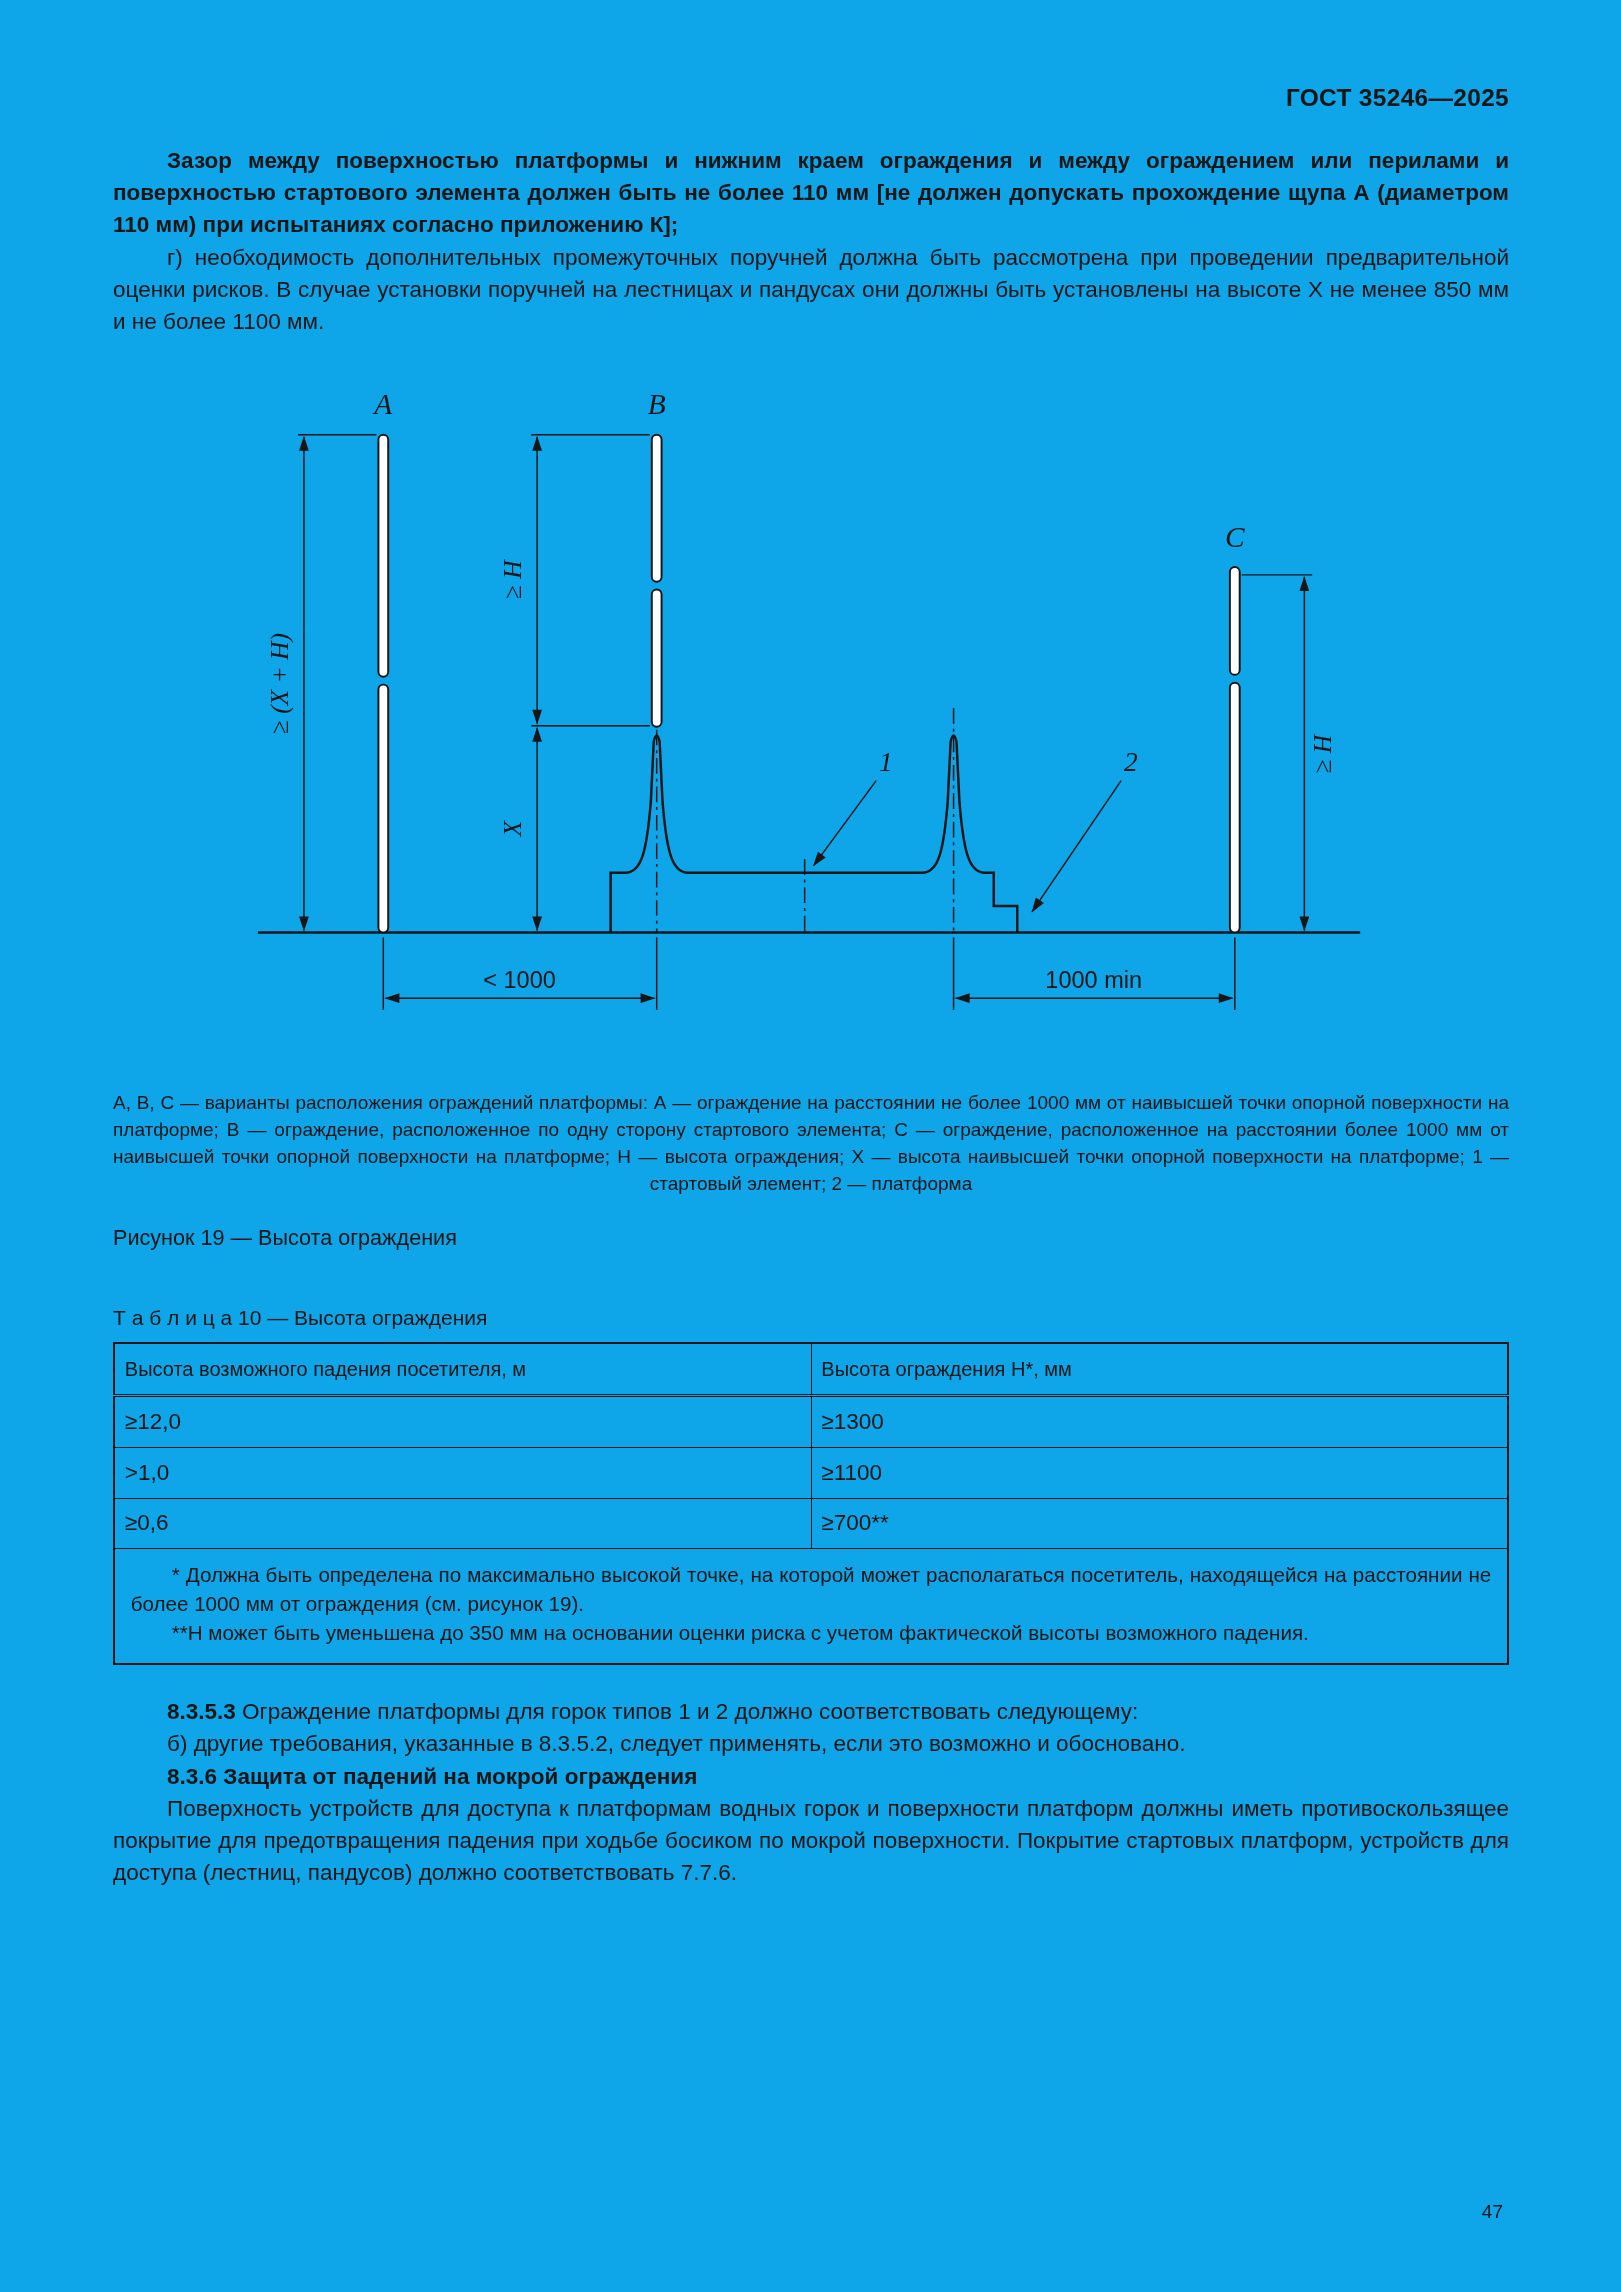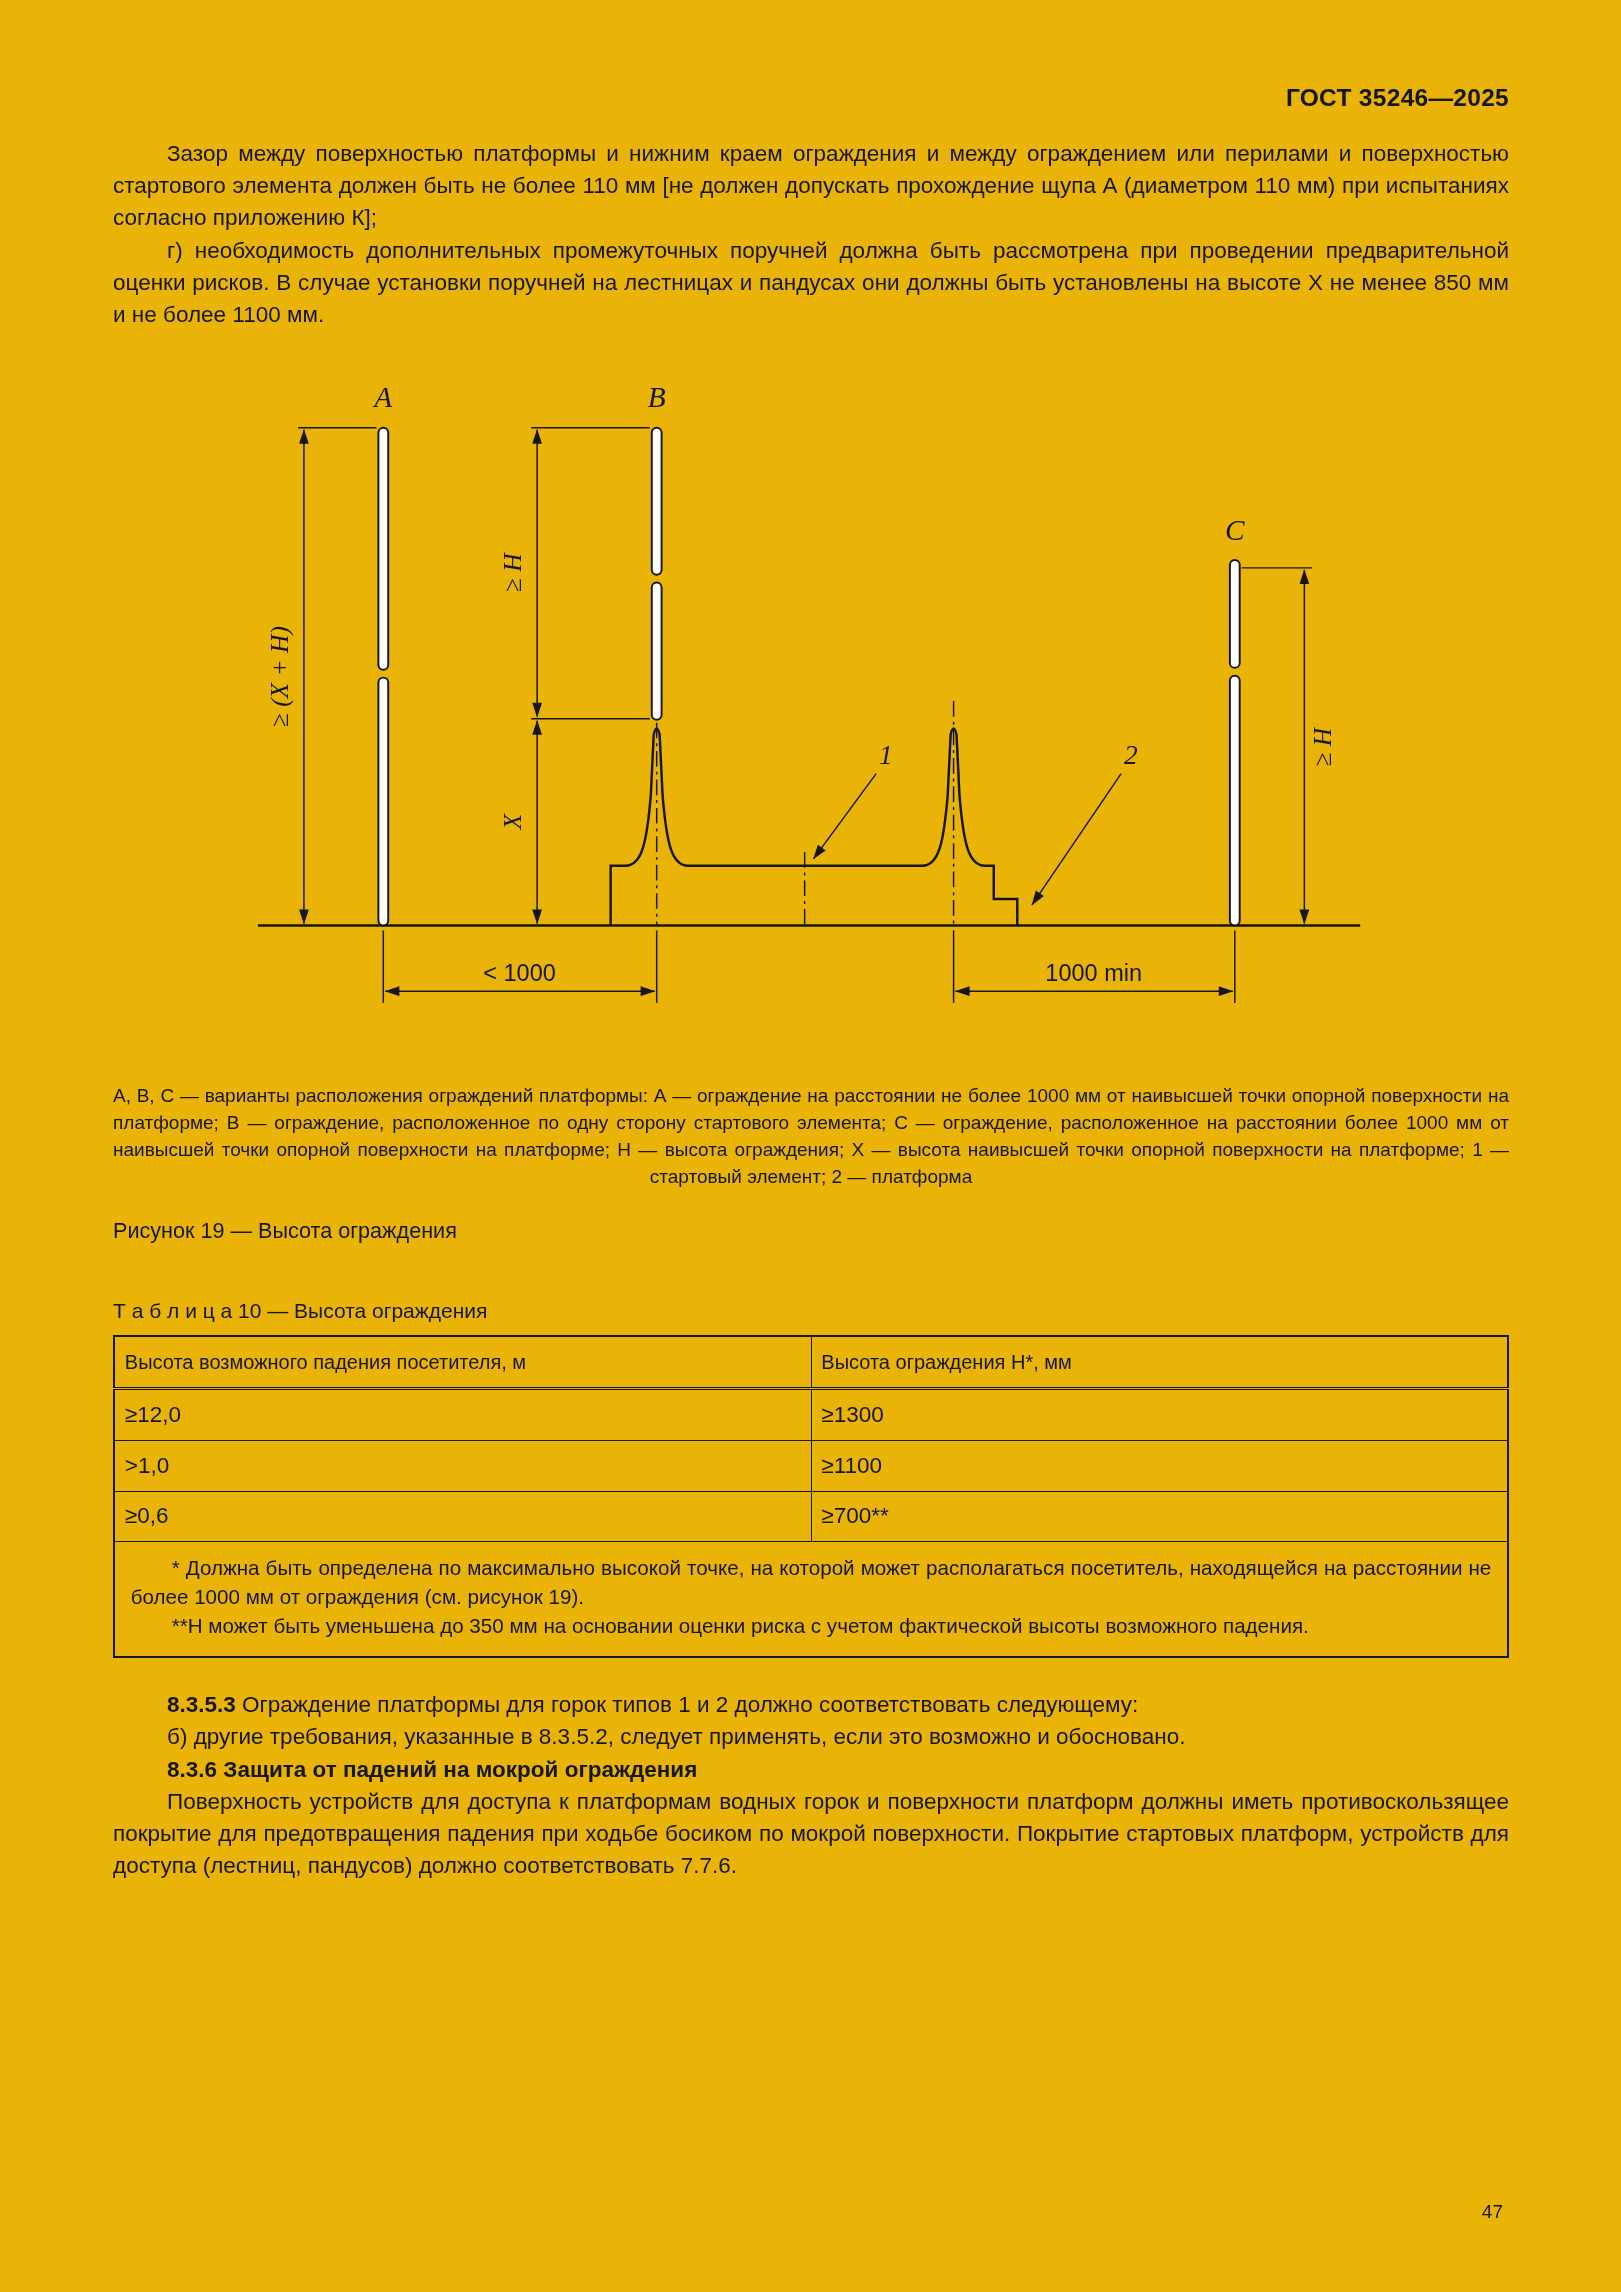--- a/index.html
+++ b/index.html
@@ -1,40 +1,40 @@
 <!DOCTYPE html>
 <html lang="ru"><head>
 <meta charset="utf-8">
 <style>
   html,body{margin:0;padding:0;background:#ffffff;}
   .page{
     position:relative;
     width:1621px;height:2293px;
     margin:0 auto;
-    background:#eab308;
+    background:#0ea5e9;
     color:#161616;
     font-family:"Liberation Sans", sans-serif;
     box-sizing:border-box;
     padding:84px 112px 0 113px;
     overflow:hidden;
   }
   .doc-header{
     text-align:right;
     font-weight:bold;
     font-size:24.5px;
     letter-spacing:0.3px;
   }
   .body-text{
     margin:0;
     font-size:22.5px;
     line-height:1.43;
     text-align:justify;
     text-indent:54px;
   }
-  .mt1{margin-top:26px;}
+  .mt1{margin-top:33px;font-weight:bold;}
   .figure-wrap{margin-top:33px;}
   .diagram{display:block;margin:0 auto;width:1215px;height:686px;}
   .diagram .s2{stroke:#161616;stroke-width:2.5;fill:none;}
   .diagram .s1{stroke:#161616;stroke-width:1.5;fill:none;}
   .diagram .dim{stroke:#161616;stroke-width:1.5;fill:none;}
   .diagram .cl{stroke:#161616;stroke-width:1.5;fill:none;stroke-dasharray:16 5 3 5;}
   .diagram .post{fill:#ffffff;stroke:#161616;stroke-width:2;}
   .diagram text{fill:#161616;}
   .diagram .lbl{font:italic 30px "Liberation Serif", serif;}
   .diagram .co{font:italic 28px "Liberation Serif", serif;}

